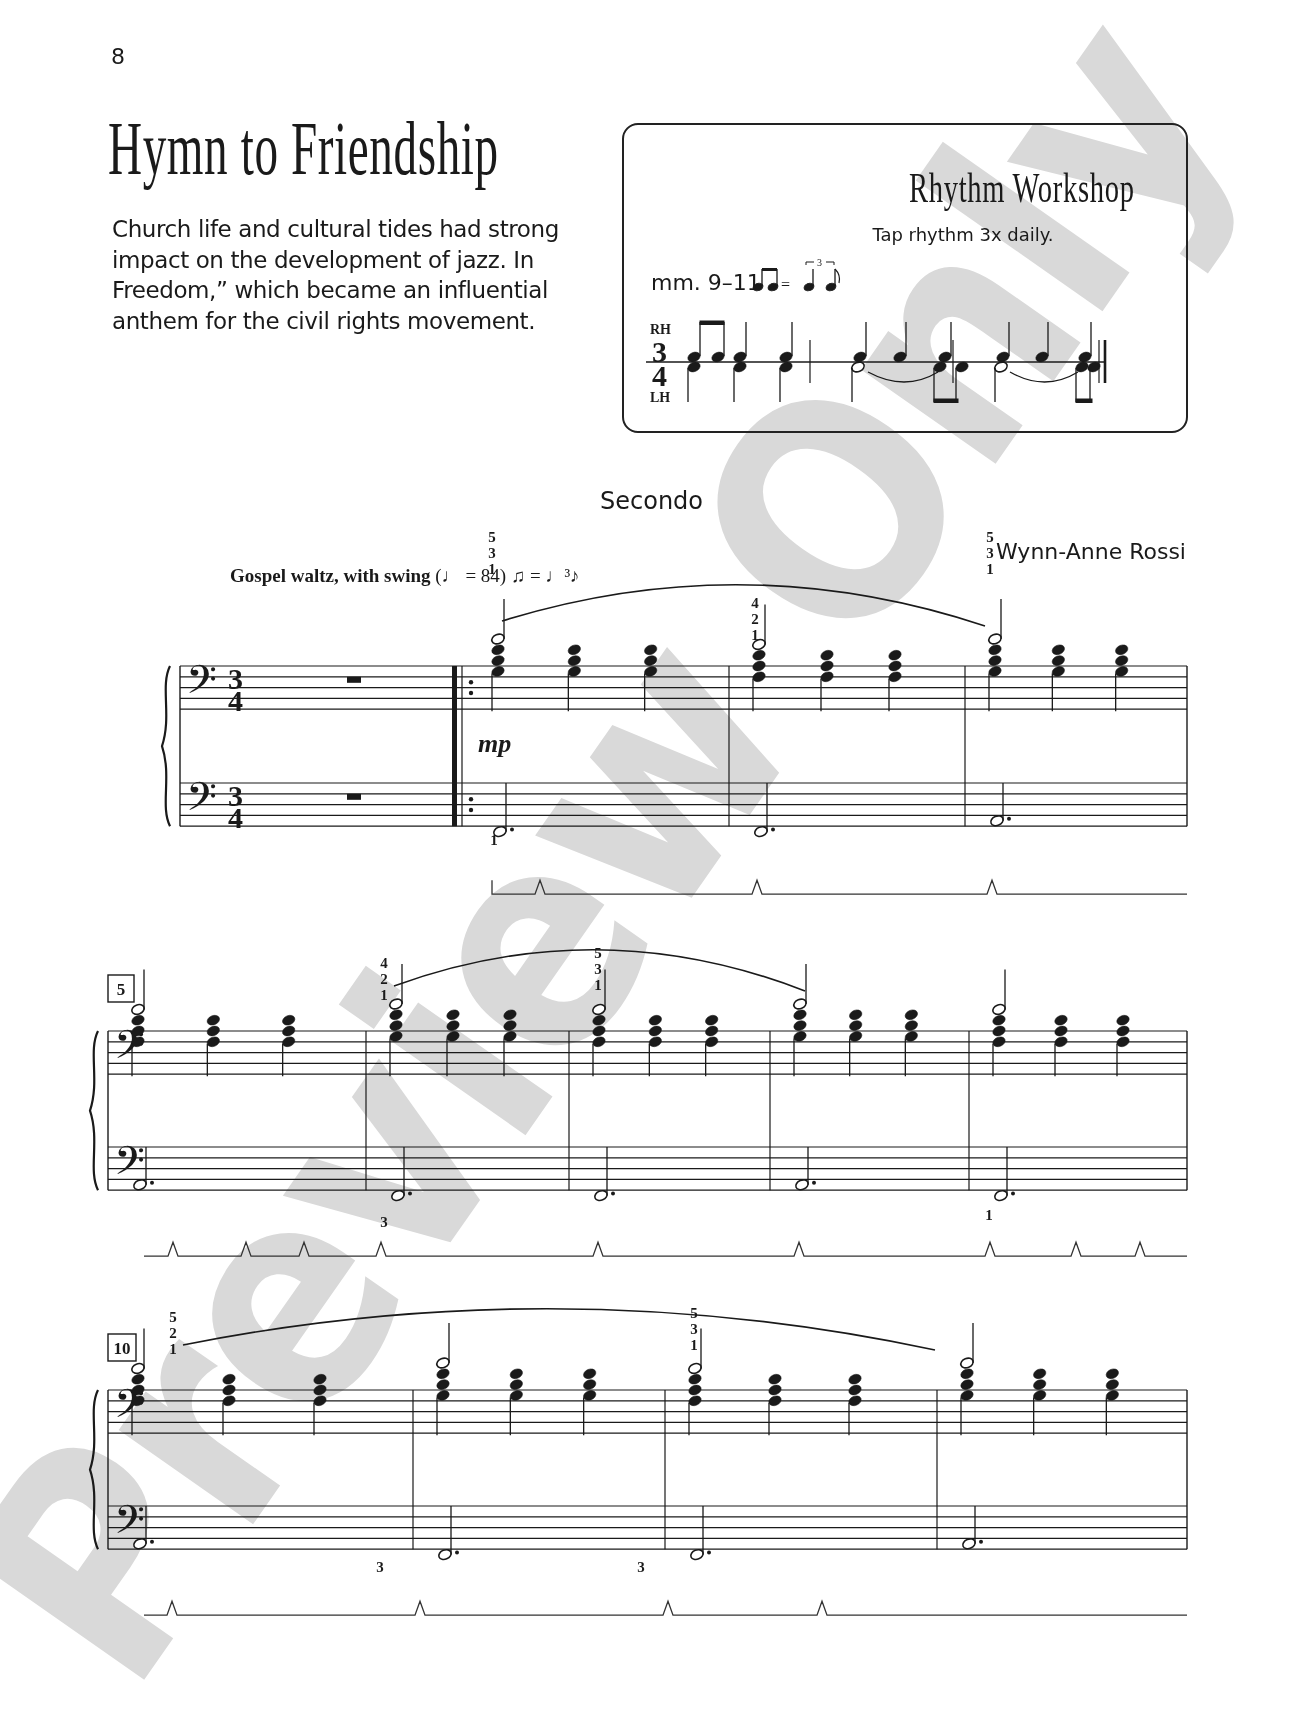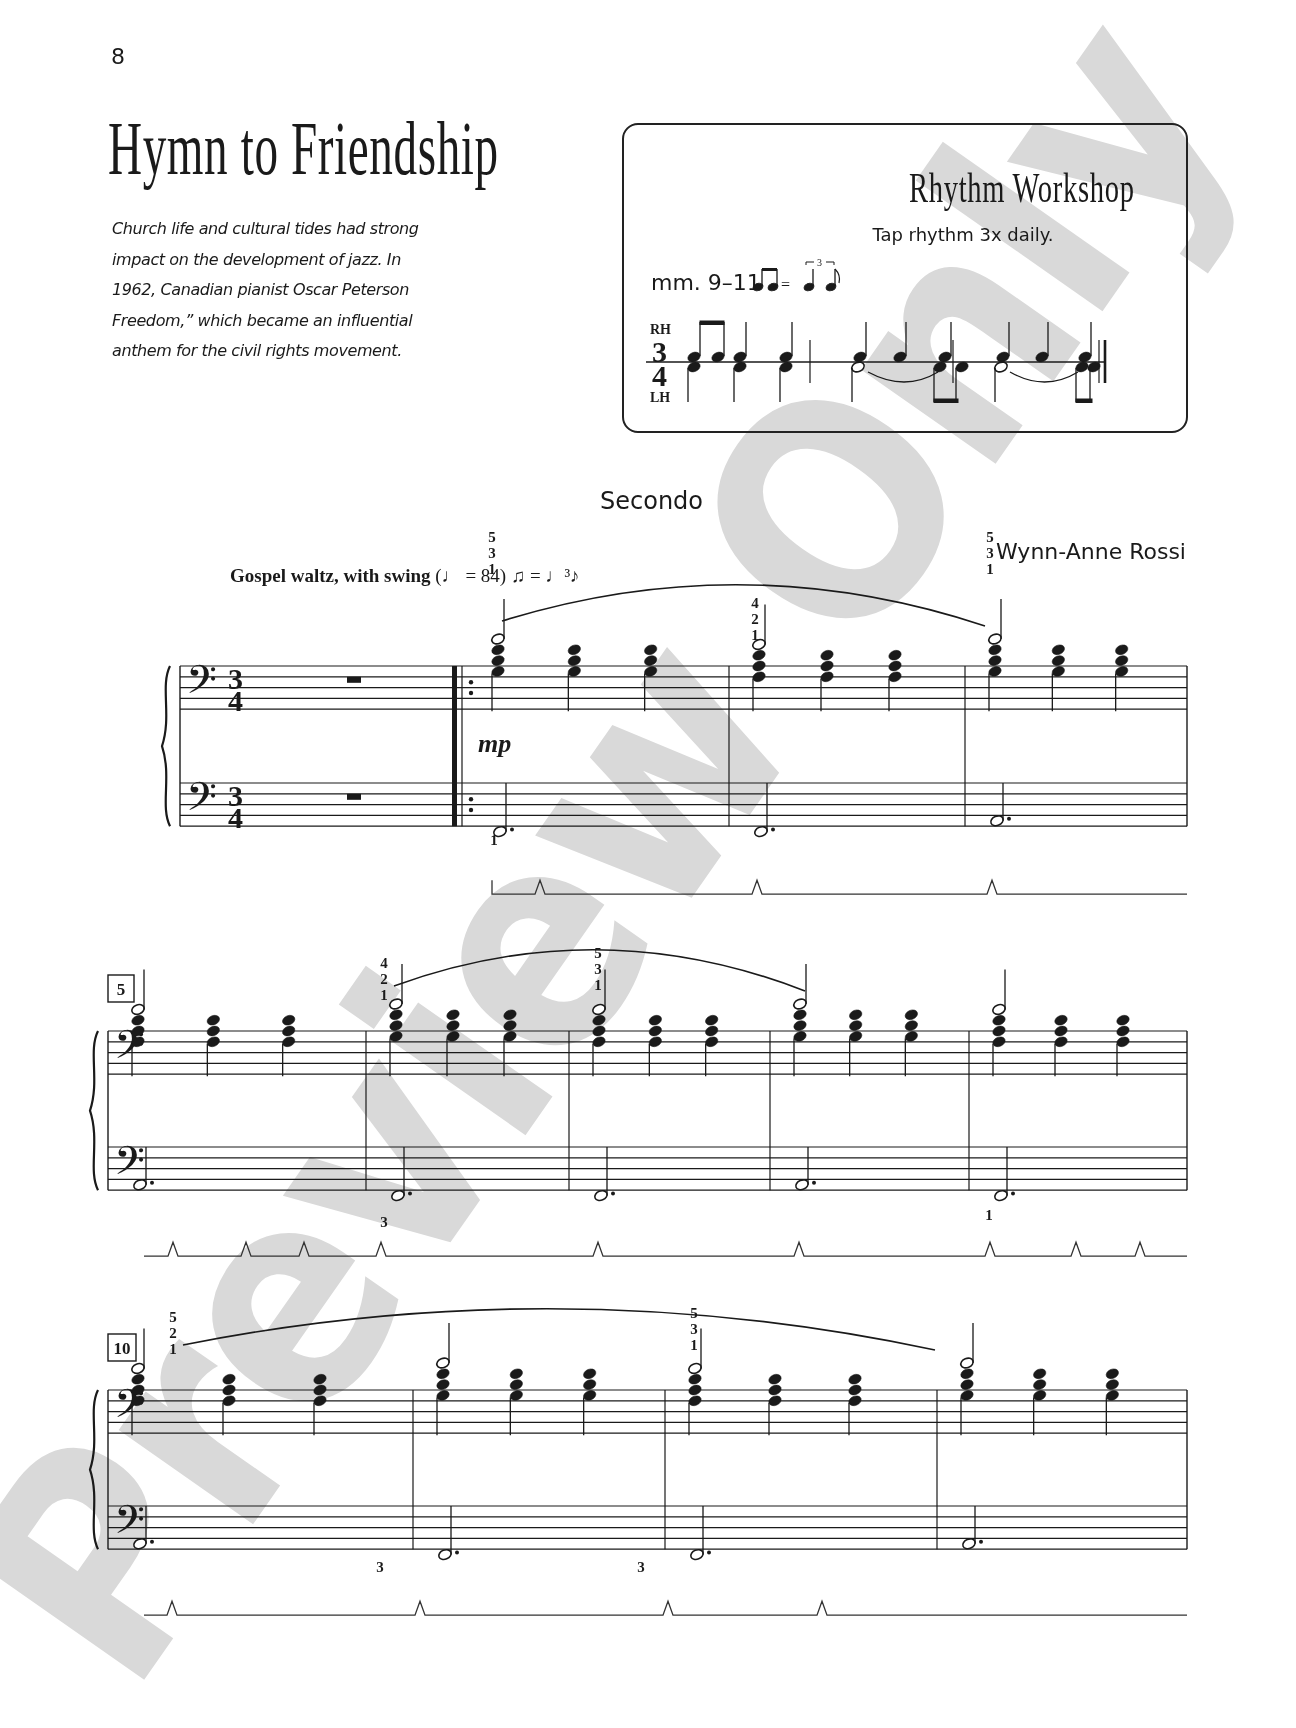--- a/index.html
+++ b/index.html
@@ -1,20 +1,20 @@
 <!DOCTYPE html>
 <html><head>
 <meta charset="utf-8">
 <style>
   html,body{margin:0;padding:0;background:#fff;}
   body{width:1296px;height:1728px;position:relative;overflow:hidden;font-family:"DejaVu Sans",sans-serif;color:#1a1a1a;}
   .abs{position:absolute;}
   #page-number{left:111px;top:44px;font-size:22px;font-family:"DejaVu Sans",sans-serif;}
   #title{left:108px;top:110px;font-family:"Liberation Serif",serif;font-size:76px;line-height:1;transform:scaleX(0.62);transform-origin:left top;white-space:nowrap;letter-spacing:1px;}
-  #intro{left:112px;top:214px;width:500px;font-size:16px;line-height:30.5px;font-family:"DejaVu Sans",sans-serif;letter-spacing:-0.4px;font-style:italic;}
+  #intro{left:112px;top:214px;width:500px;font-size:23px;line-height:30.5px;font-family:"DejaVu Sans",sans-serif;letter-spacing:-0.4px;}
   #intro div{white-space:nowrap;}
   #rw-box{left:622px;top:123px;width:566px;height:310px;border:2.5px solid #222;border-radius:16px;box-sizing:border-box;}
   #rw-title{left:622px;width:566px;top:164px;text-align:right;}
   #rw-title span{display:inline-block;font-family:"Liberation Serif",serif;font-size:42px;transform:scaleX(0.68);letter-spacing:1px;}
   #rw-sub{left:622px;width:682px;top:224px;text-align:center;font-size:18px;}
   #rw-mm{left:651px;top:270px;font-size:22px;}
   #secondo{left:600px;top:487px;font-size:24px;}
   #composer{right:110px;top:539px;font-size:22px;text-align:right;}
   #tempo{left:230px;top:565px;font-family:"Liberation Serif",serif;font-weight:bold;font-size:19px;white-space:nowrap;}
   #tempo .plain{font-weight:normal;}
@@ -27,21 +27,20 @@
 <svg class="watermark" width="1296" height="1728" viewBox="0 0 1296 1728">
   <text id="wm-text" x="0" y="0" transform="translate(130 1700) rotate(-55)" font-family="DejaVu Sans, sans-serif" font-weight="bold" font-size="300" fill="#d9d9d9" letter-spacing="-6" textLength="1930" lengthAdjust="spacingAndGlyphs">Preview Only</text>
 </svg>
 
 <div class="abs" id="page-number">8</div>
 <div class="abs" id="title">Hymn to Friendship</div>
 
 <div class="abs" id="intro">
   <div>Church life and cultural tides had strong</div>
   <div>impact on the development of jazz. In</div>
-  <div>1962, Canadian pianist Oscar Peterson</div>
   <div>Freedom,” which became an influential</div>
   <div>anthem for the civil rights movement.</div>
 </div>
 
 <div class="abs" id="rw-box"></div>
 <div class="abs" id="rw-title"><span>Rhythm Workshop</span></div>
 <div class="abs" id="rw-sub">Tap rhythm 3x daily.</div>
 <div class="abs" id="rw-mm">mm. 9–11</div>
 
 <svg width="1296" height="1728" viewBox="0 0 1296 1728" style="pointer-events:none">

